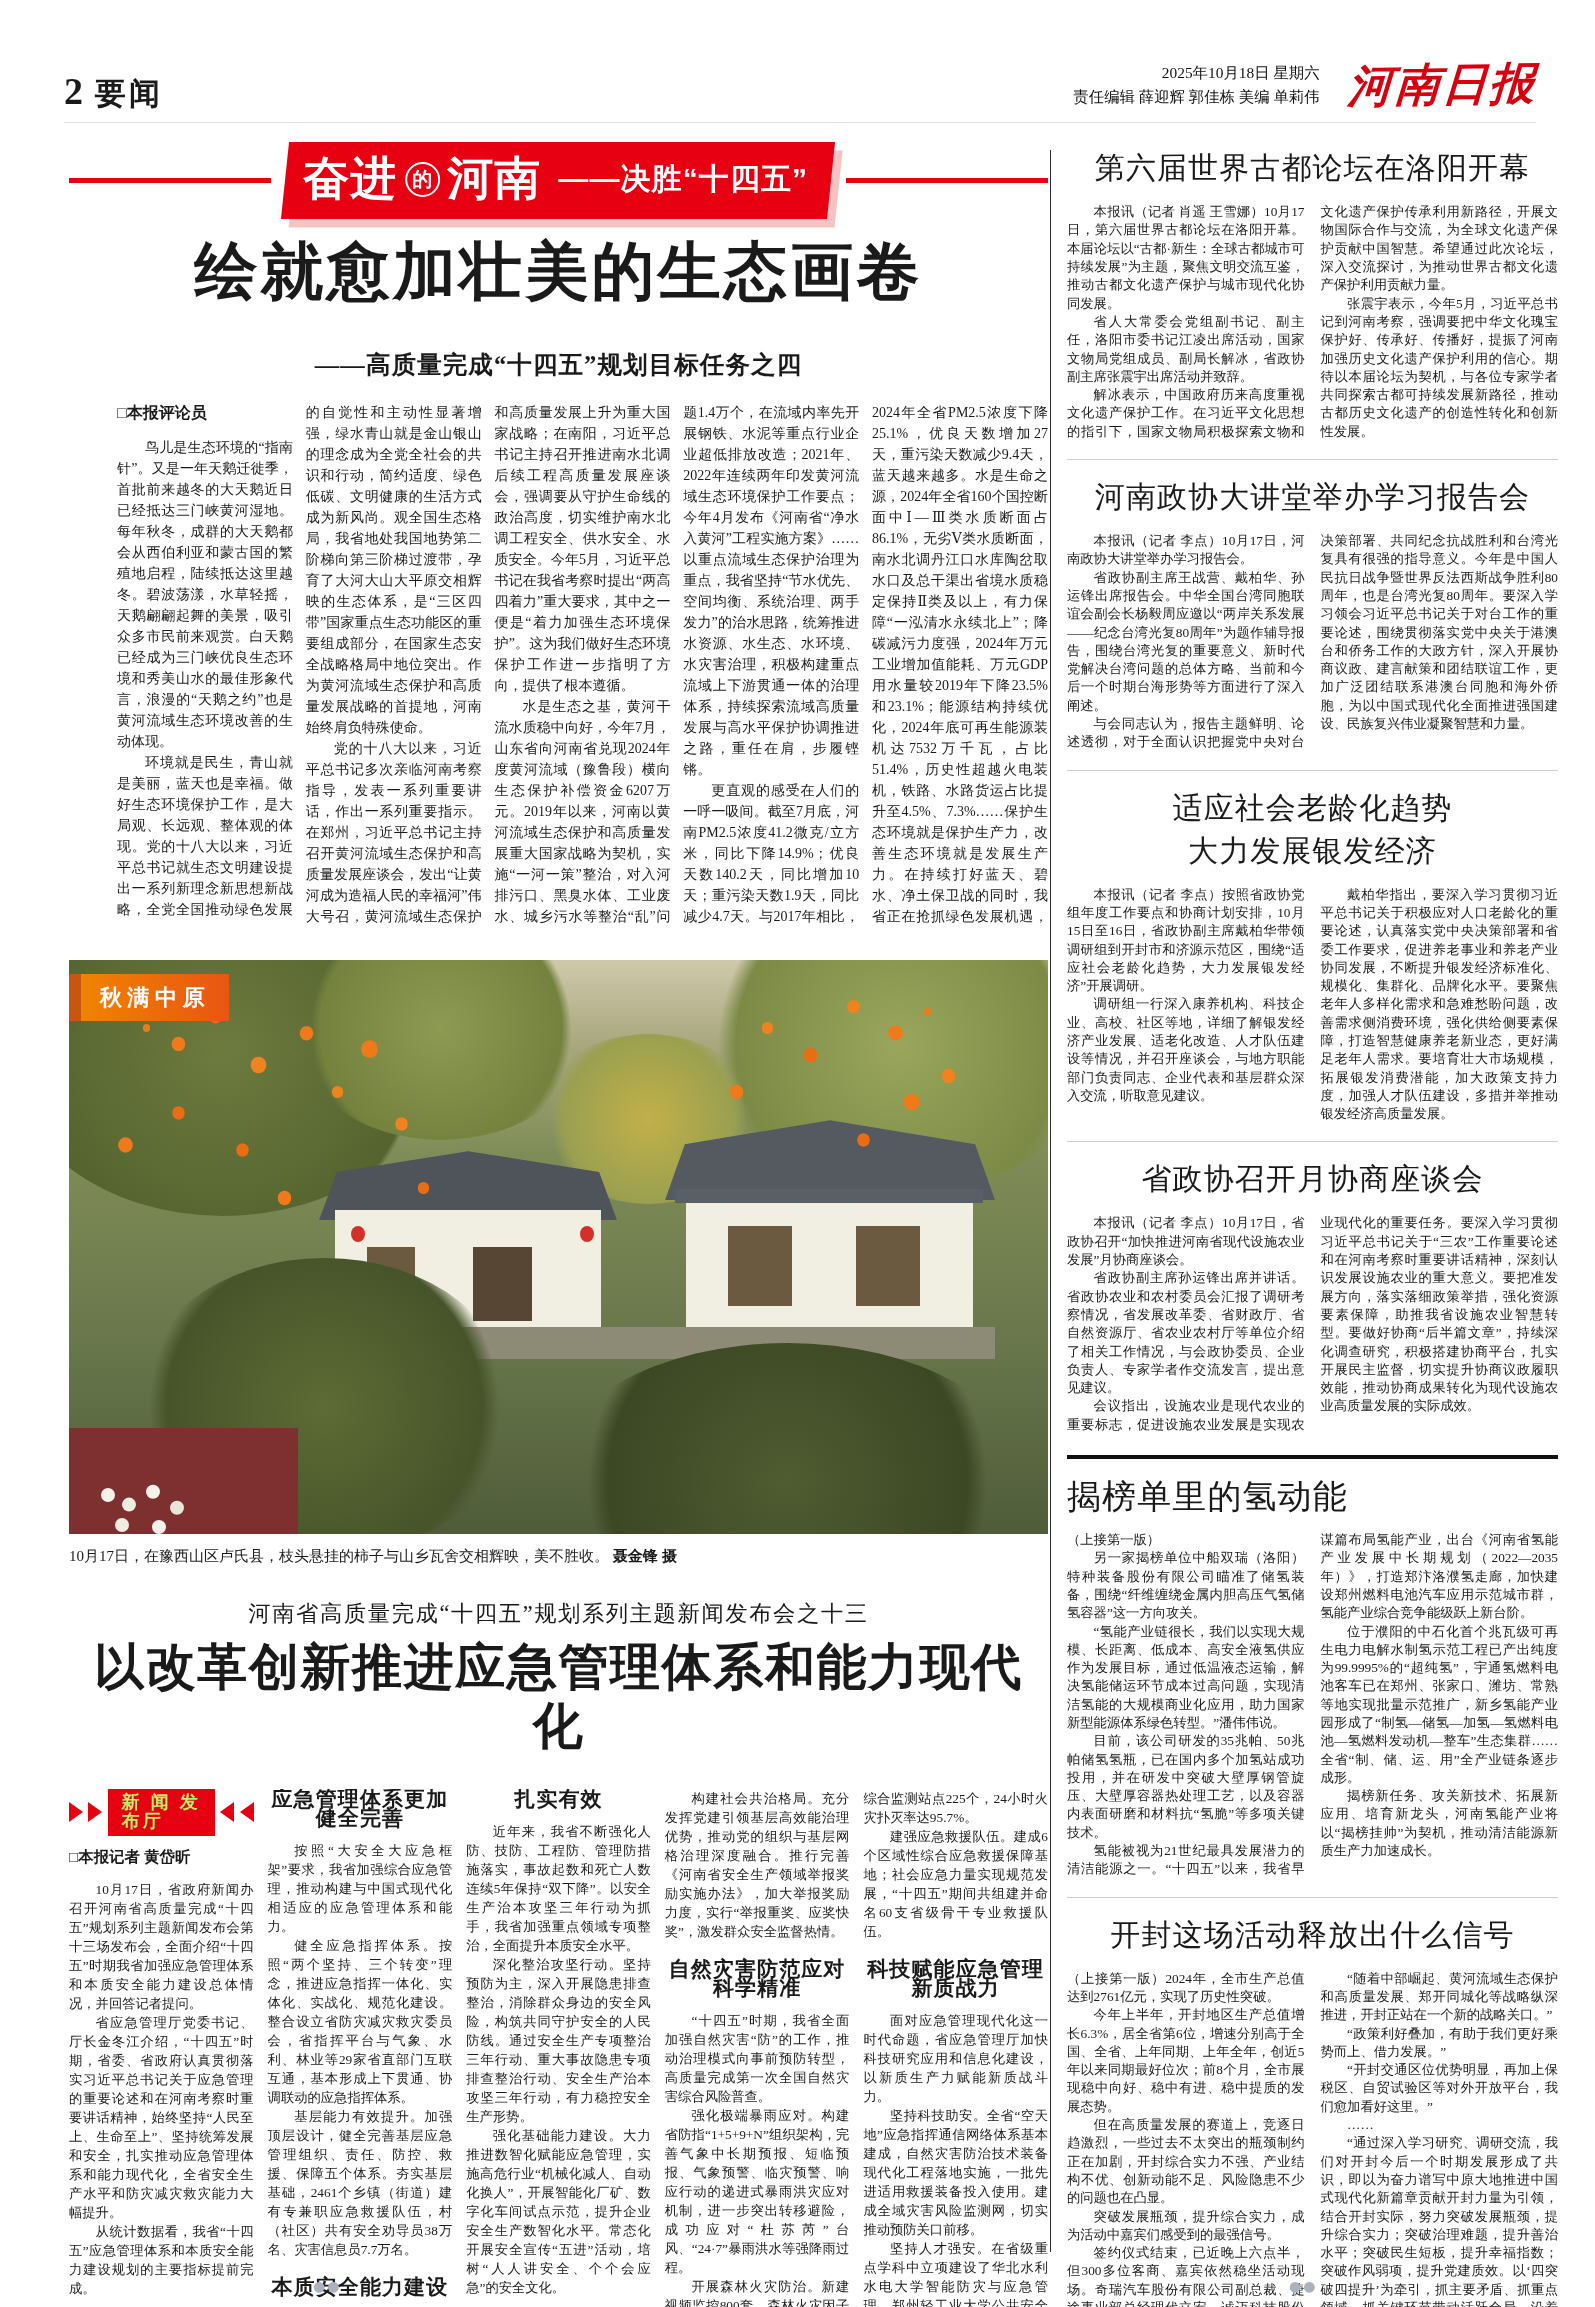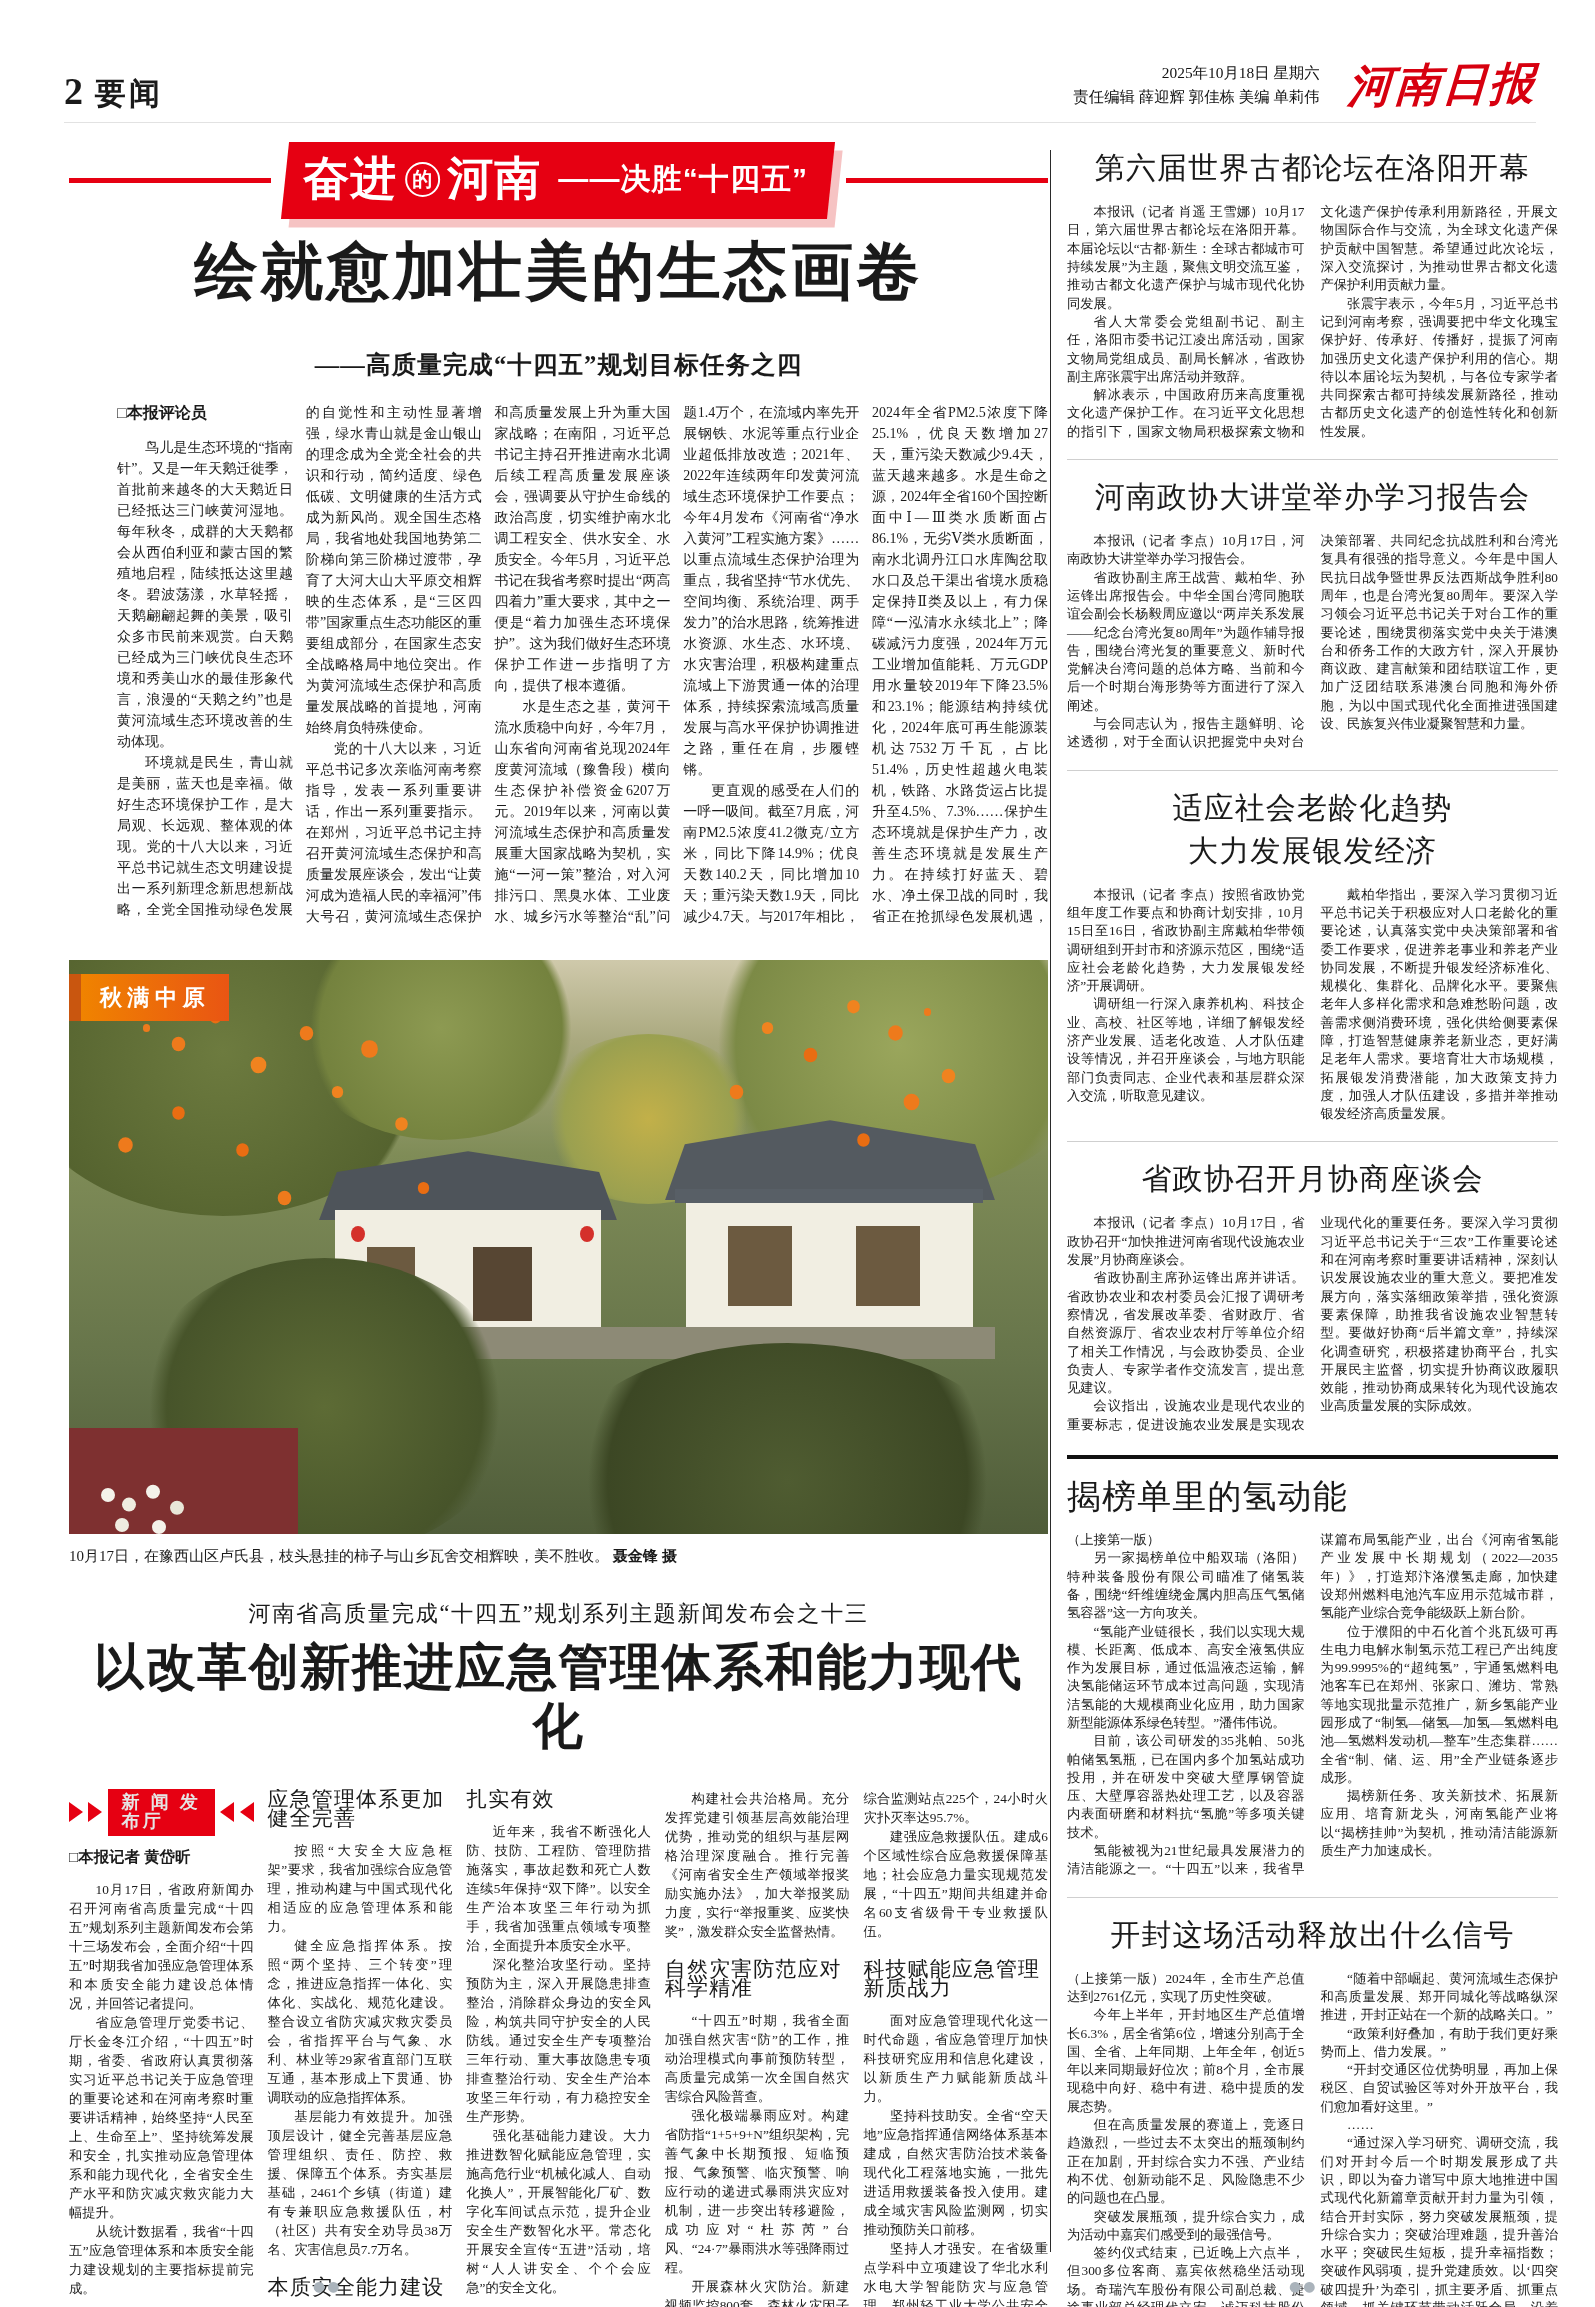--- a/index.html
+++ b/index.html
@@ -63,25 +63,25 @@
   .kicker{margin-top:32px;text-align:center;font-size:22.3px;letter-spacing:1.6px;}
   .press-hl{margin-top:8.5px;text-align:center;font-size:50px;font-weight:900;
     font-family:"Liberation Sans",sans-serif;letter-spacing:1.6px;line-height:59px;}
   .bottom-cols{margin-top:30px;height:537px;column-count:5;column-gap:14px;column-fill:auto;
     font-size:13.3px;line-height:19px;text-align:justify;overflow:hidden;}
   .bottom-cols p{margin:0;text-indent:2em;}
   .fabu-badge{display:flex;align-items:center;gap:5.3px;margin-bottom:11.7px;}
   .tri{width:0;height:0;border-top:10.6px solid transparent;border-bottom:10.6px solid transparent;}
   .tri.r{border-left:14px solid #e60012;}
   .tri.l{border-right:14px solid #e60012;}
-  .badge-box{background:#e60012;color:#e5e5e5;font-size:18px;font-weight:900;
+  .badge-box{background:#e60012;color:#bef264;font-size:18px;font-weight:900;
     font-family:Liberation Serif, serif;padding:4.3px 14px;letter-spacing:3.2px;}
   .byline2{font-size:15.4px;font-weight:bold;margin:0 0 14px;font-family:"Liberation Sans",sans-serif;}
-  .bottom-cols h3{font-size:21px;font-family:"Liberation Sans",sans-serif;font-weight:400;
-    text-align:left;margin:18px 0 14px;letter-spacing:1.1px;break-after:avoid;}
+  .bottom-cols h3{font-size:21px;font-family:"Liberation Sans",sans-serif;font-weight:700;
+    text-align:center;margin:18px 0 14px;letter-spacing:1.1px;break-after:avoid;}
   
   .r-art{margin-bottom:4.3px;}
   .r-hl{font-size:30px;font-weight:400;font-family:"Liberation Sans",sans-serif;
     text-align:center;letter-spacing:1.1px;line-height:38px;margin:3.2px 0 16px;}
   .r-hl.two{margin-bottom:0;}
   .r-hl.left{text-align:left;font-size:34px;}
   .cols2{column-count:2;column-gap:16px;font-size:13.3px;line-height:18.3px;text-align:justify;}
   .cols2 p{margin:0;text-indent:2em;}
   .cols2 .no-indent{text-indent:0;}
   .art-f .cols2 p:first-child{text-indent:0;}

